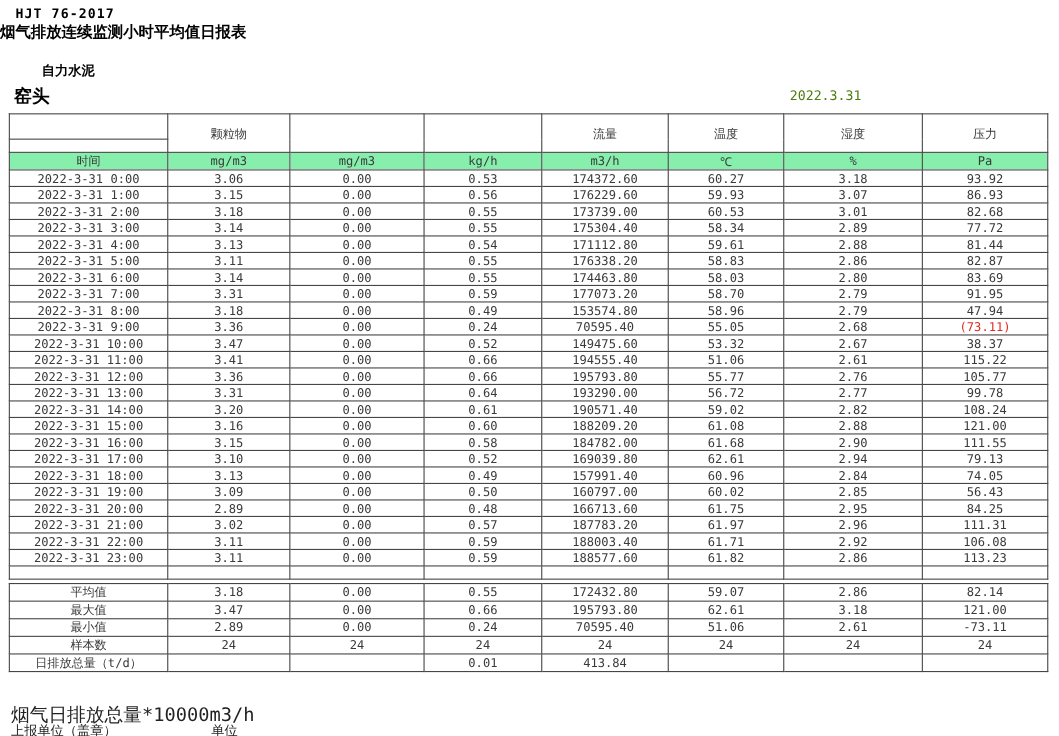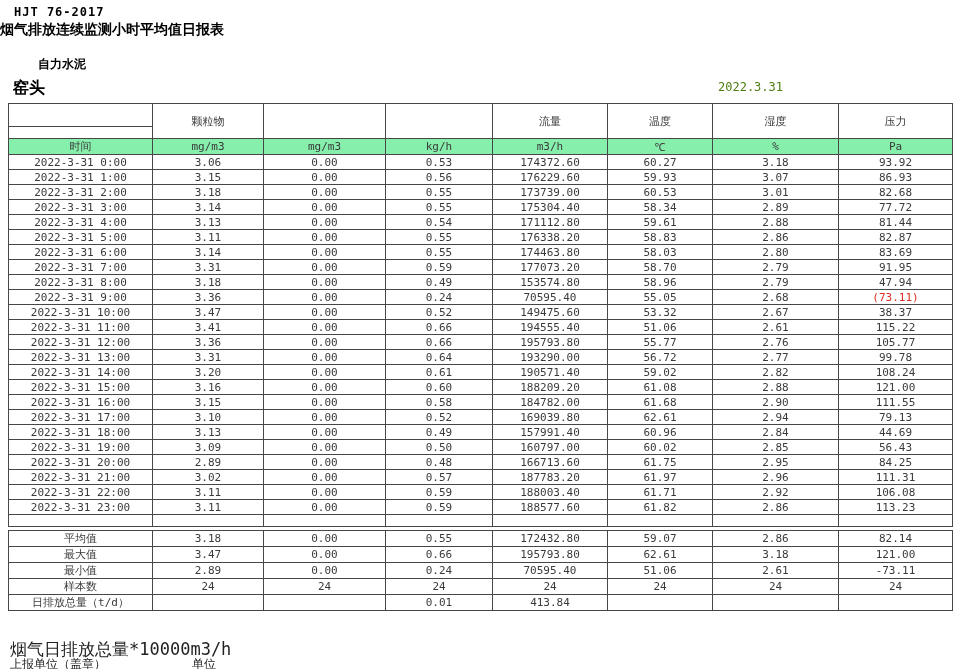--- a/index.html
+++ b/index.html
@@ -300,21 +300,21 @@
           <td>79.13</td>
         </tr>
         <tr class="data-row">
           <td>2022-3-31 18:00</td>
           <td>3.13</td>
           <td>0.00</td>
           <td>0.49</td>
           <td>157991.40</td>
           <td>60.96</td>
           <td>2.84</td>
-          <td>44.69</td>
+          <td>74.05</td>
         </tr>
         <tr class="data-row">
           <td>2022-3-31 19:00</td>
           <td>3.09</td>
           <td>0.00</td>
           <td>0.50</td>
           <td>160797.00</td>
           <td>60.02</td>
           <td>2.85</td>
           <td>56.43</td>

